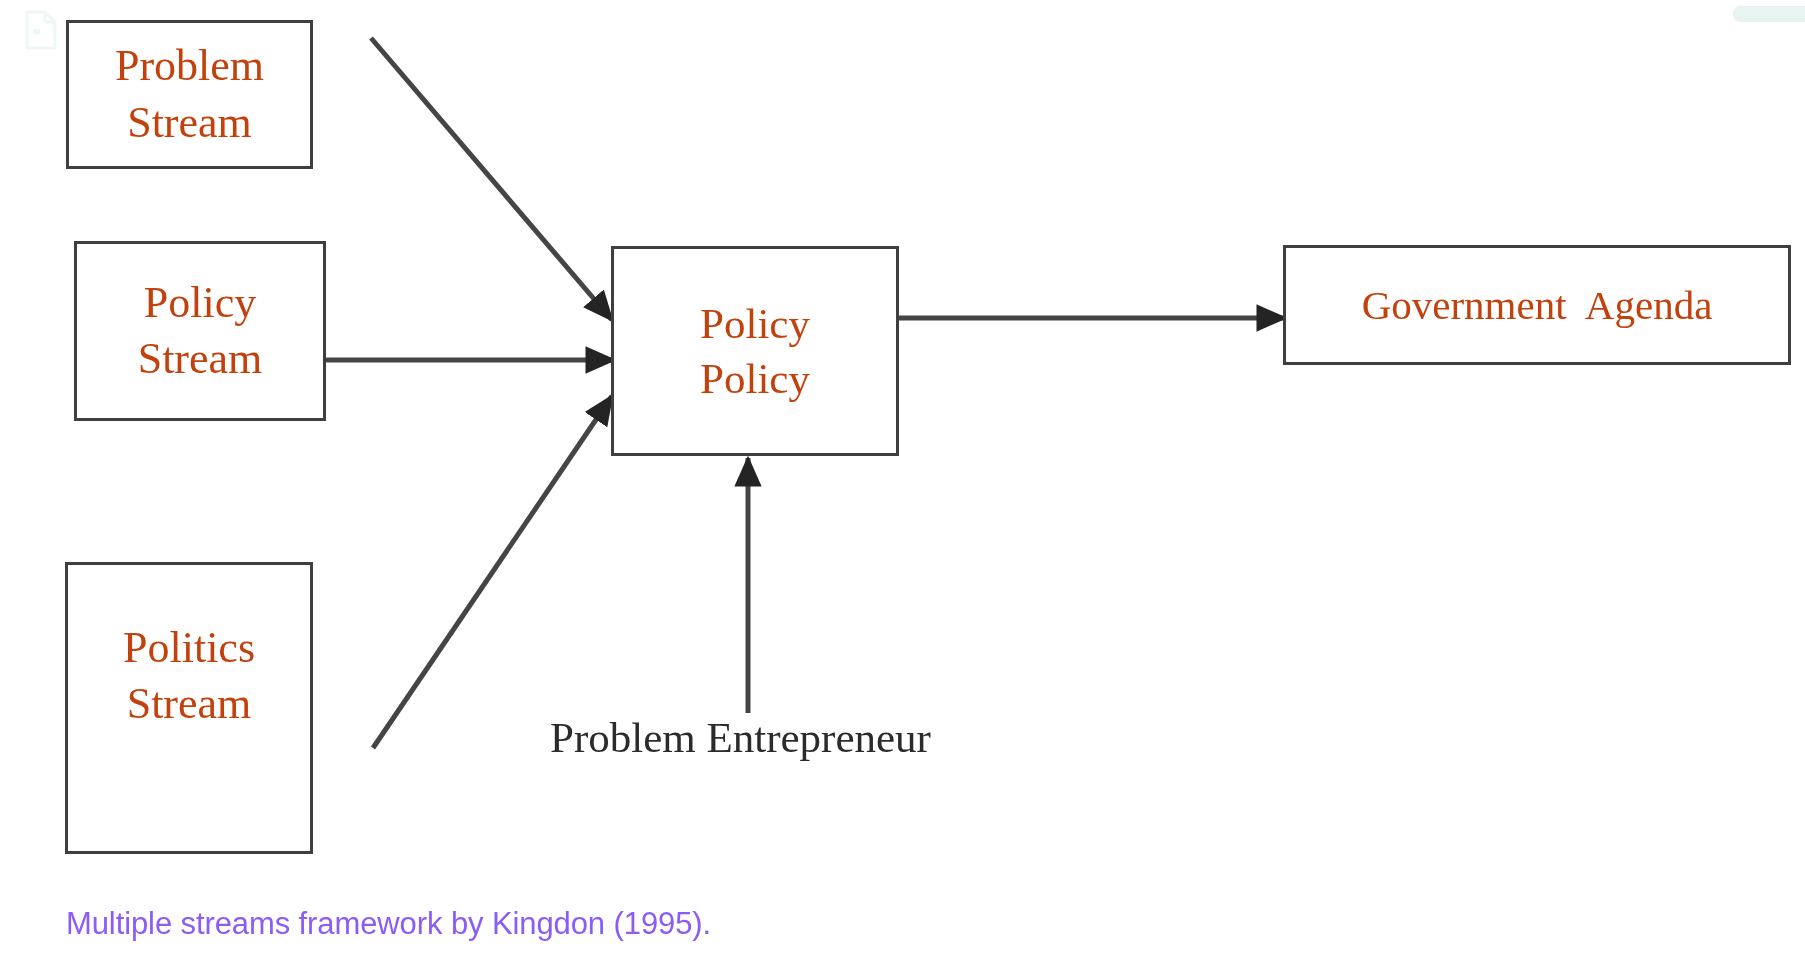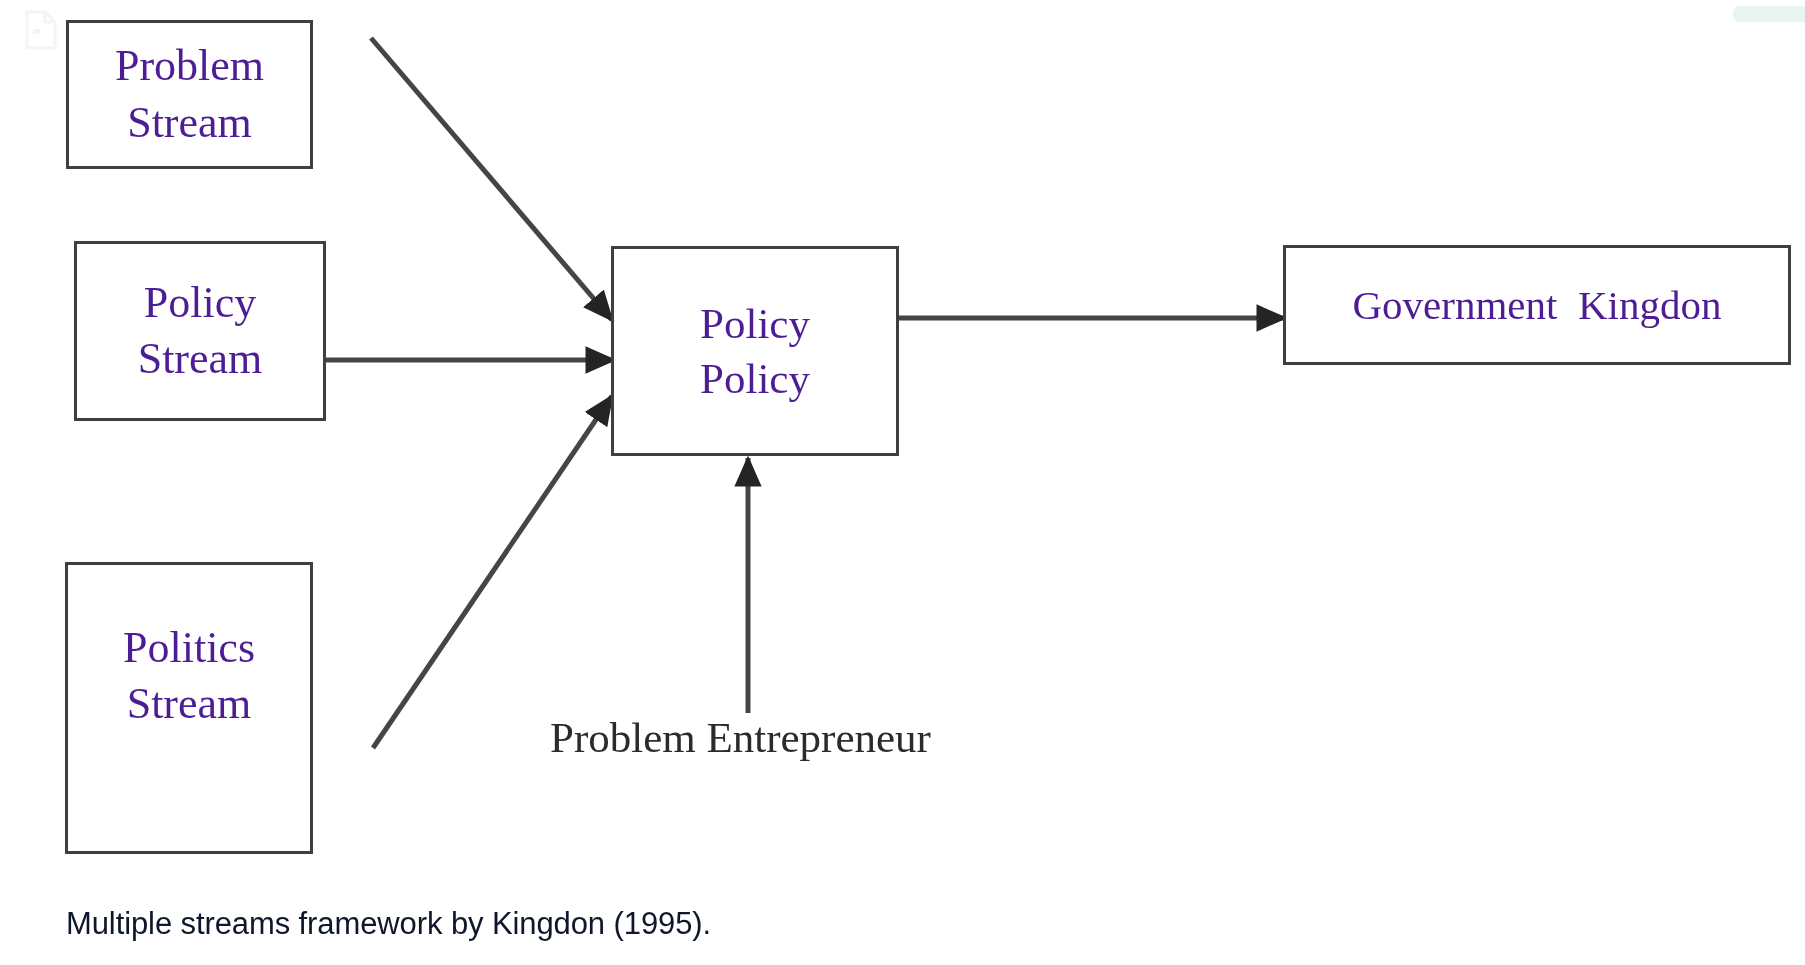--- a/index.html
+++ b/index.html
@@ -21,21 +21,21 @@
   .node {
     position: absolute;
     box-sizing: border-box;
     background: #ffffff;
     border: 3px solid #3f3f3f;
     display: flex;
     flex-direction: column;
     align-items: center;
     justify-content: center;
     text-align: center;
-    color: #4c1d95;
+    color: #c2410c;
     font-family: "Liberation Serif", "DejaVu Serif", serif;
     line-height: 1.28;
     z-index: 3;
   }
   .node .line {
     display: block;
     white-space: pre;
   }
 
   #node-problem      { left: 66px;   top: 20px;  width: 247px; height: 149px; font-size: 44px; }
@@ -62,21 +62,21 @@
     padding: 0 3px;
   }
 
   
   #caption {
     position: absolute;
     left: 66px;
     top: 906px;
     font-family: "Liberation Sans", "DejaVu Sans", sans-serif;
     font-size: 31px;
-    color: #0f172a;
+    color: #8b5cf6;
     white-space: nowrap;
     letter-spacing: -0.1px;
     z-index: 4;
   }
 
   
   #arrows {
     position: absolute;
     left: 0; top: 0;
     width: 1805px;
@@ -142,20 +142,20 @@
       <span class="line">Stream</span>
     </div>
   </div>
 
   <div class="node" id="node-window">
     <span class="line">Policy</span>
     <span class="line">Policy</span>
   </div>
 
   <div class="node" id="node-agenda">
-    <span class="line">Government  Kingdon</span>
+    <span class="line">Government  Agenda</span>
   </div>
 
   <div class="float-label" id="label-entrepreneur">Problem Entrepreneur</div>
 
   <div id="caption">Multiple streams framework by Kingdon (1995).</div>
 
 </div>
 
 </body></html>

